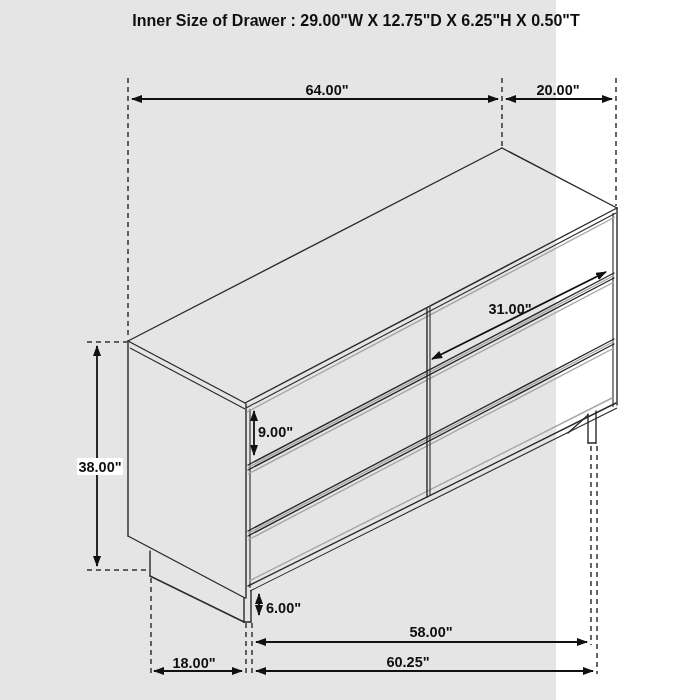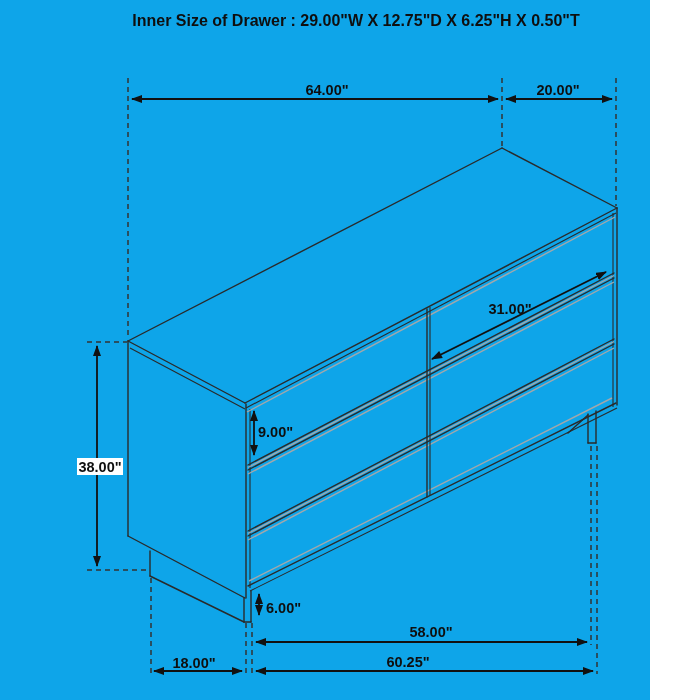--- a/index.html
+++ b/index.html
@@ -6,23 +6,23 @@
     margin: 0;
     padding: 0;
     background: #ffffff;
     width: 700px;
     height: 700px;
     overflow: hidden;
     font-family: "Liberation Sans", sans-serif;
   }
   .stage {
     position: relative;
-    width: 650px;
+    width: 556px;
     height: 700px;
-    background: #0ea5e9;
+    background: #e5e5e5;
   }
   svg { display: block; }
   .outline  { stroke: #2a2a2a; stroke-width: 1.4; fill: none; stroke-linecap: round; }
   .thin     { stroke: #2a2a2a; stroke-width: 1.1; fill: none; }
   .accent   { stroke: #a3a7aa; stroke-width: 1.4; fill: none; }
   .dashed   { stroke: #333333; stroke-width: 1.5; fill: none; stroke-dasharray: 5 4; }
   .dimline  { stroke: #111111; stroke-width: 1.8; fill: none; }
   .dimtext  {
     fill: #0f0f0f;
     font-family: "Liberation Sans", sans-serif;

